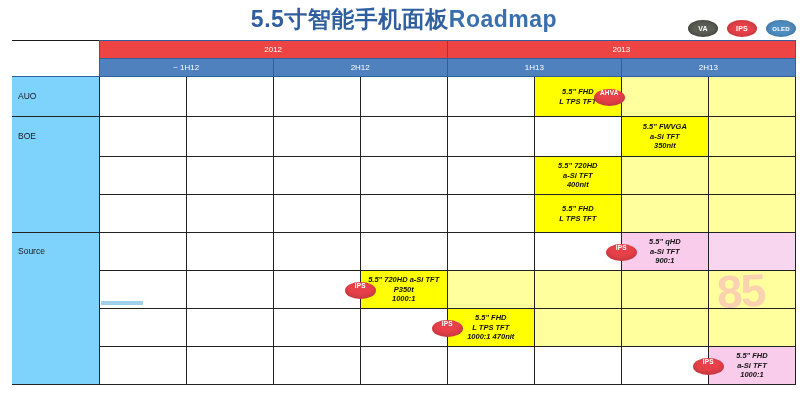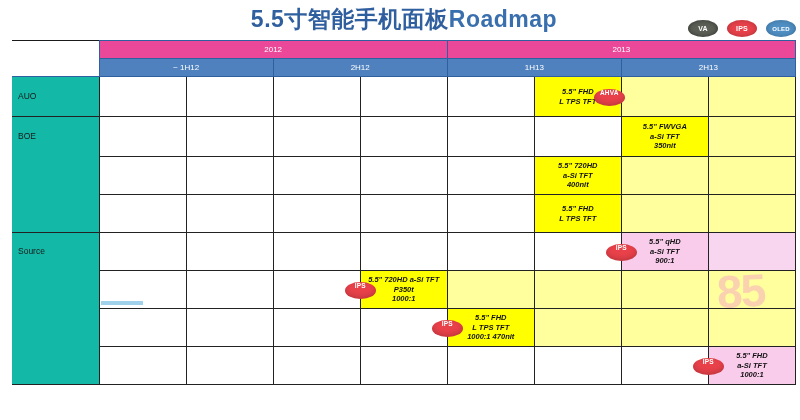--- a/index.html
+++ b/index.html
@@ -42,35 +42,35 @@
   .tbl td,.tbl th{
     border:1px solid #222222;
     padding:0;margin:0;
     font-size:7.5px;font-weight:bold;
     text-align:center;vertical-align:middle;
     color:#111111;
     font-style:italic;
     line-height:1.25;
   }
   .tbl th{
-    background:#ec4899;color:#ffffff;
+    background:#ef4444;color:#ffffff;
     font-style:normal;font-size:8px;font-weight:normal;
     height:17px;
     border-color:#2f5f9e;
   }
   th.corner{background:#ffffff;border-left:0;border-top:0;}
   th.maker{
     background:#4e81bd;color:#ffffff;font-size:8px;
   }
   
   td.maker{
     font-style:normal;font-weight:normal;font-size:8.5px;
     text-align:left;padding-left:6px;color:#1a1a1a;
     border-left:0;
-    background:#14b8a6;
+    background:#7dd3fc;
   }
   
   td.white{background:#ffffff;}
   td.pale{background:#ffff9e;}
   td.yellow{background:#ffff00;}
   td.pink{background:#f9ccec;}
   td.palepink{background:#f9d6ef;}
 
   
   tr.sep-top td,tr.sep-top th{border-top:1.6px solid #111111;}

